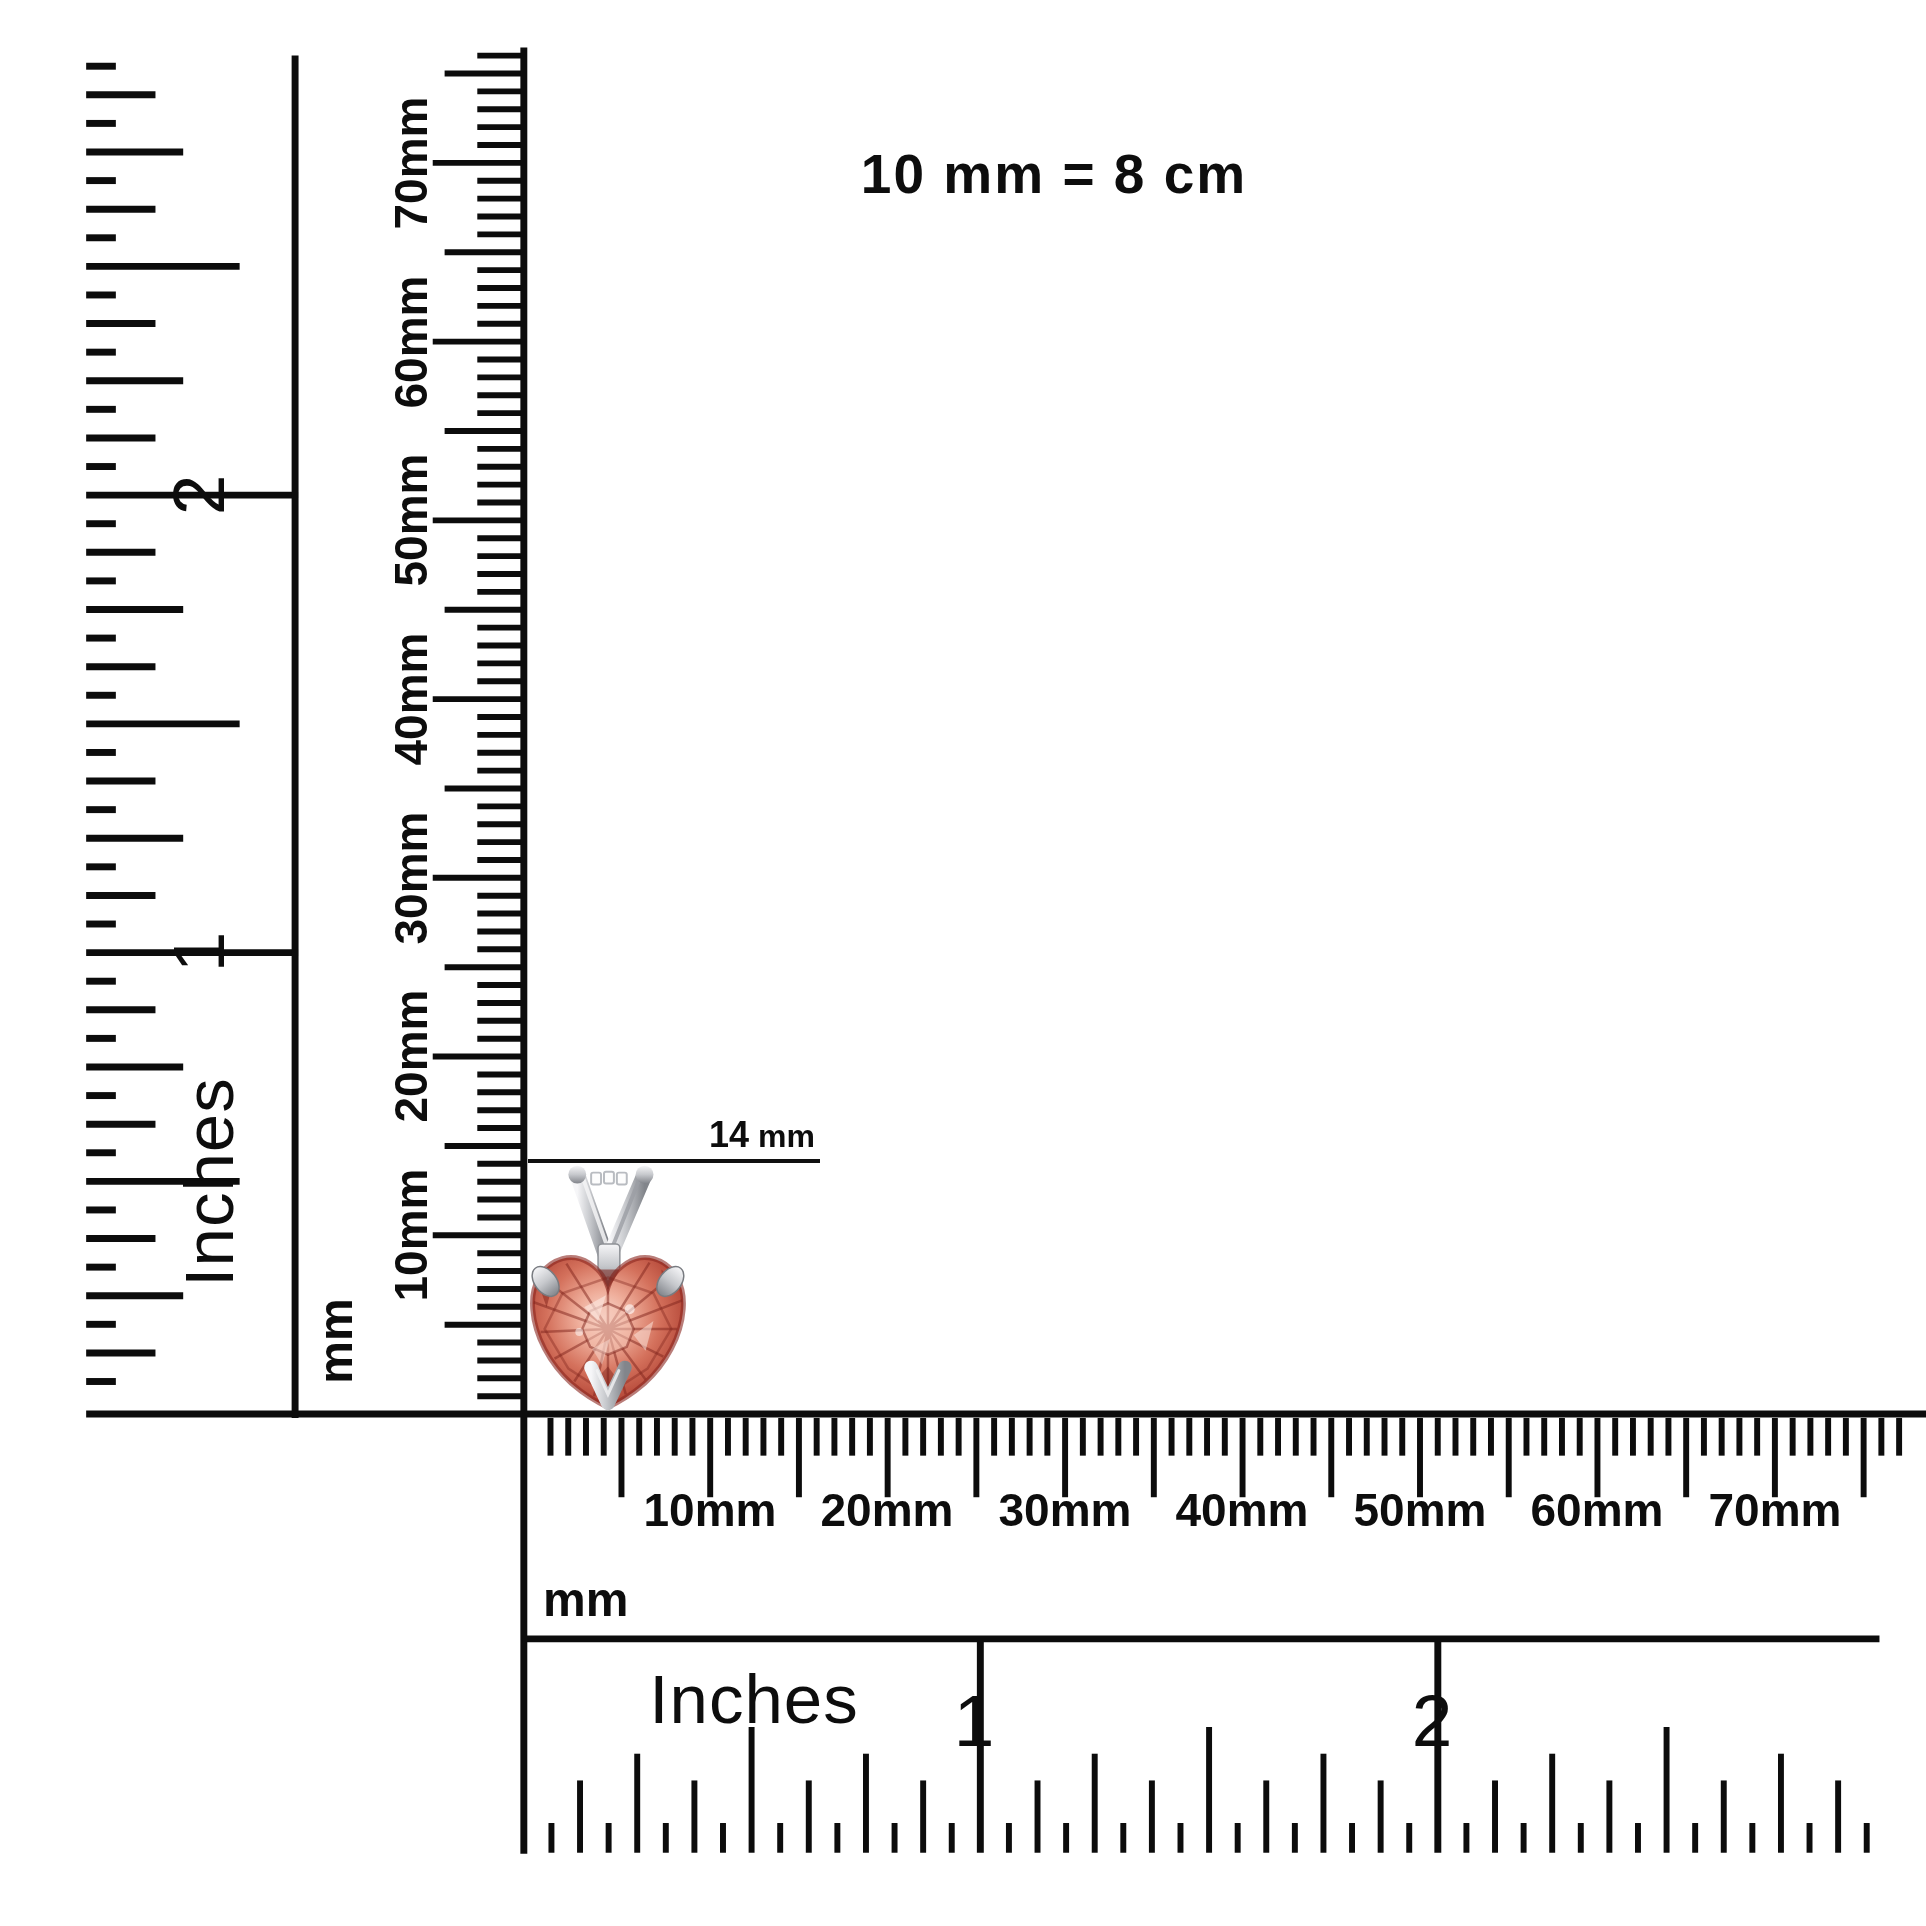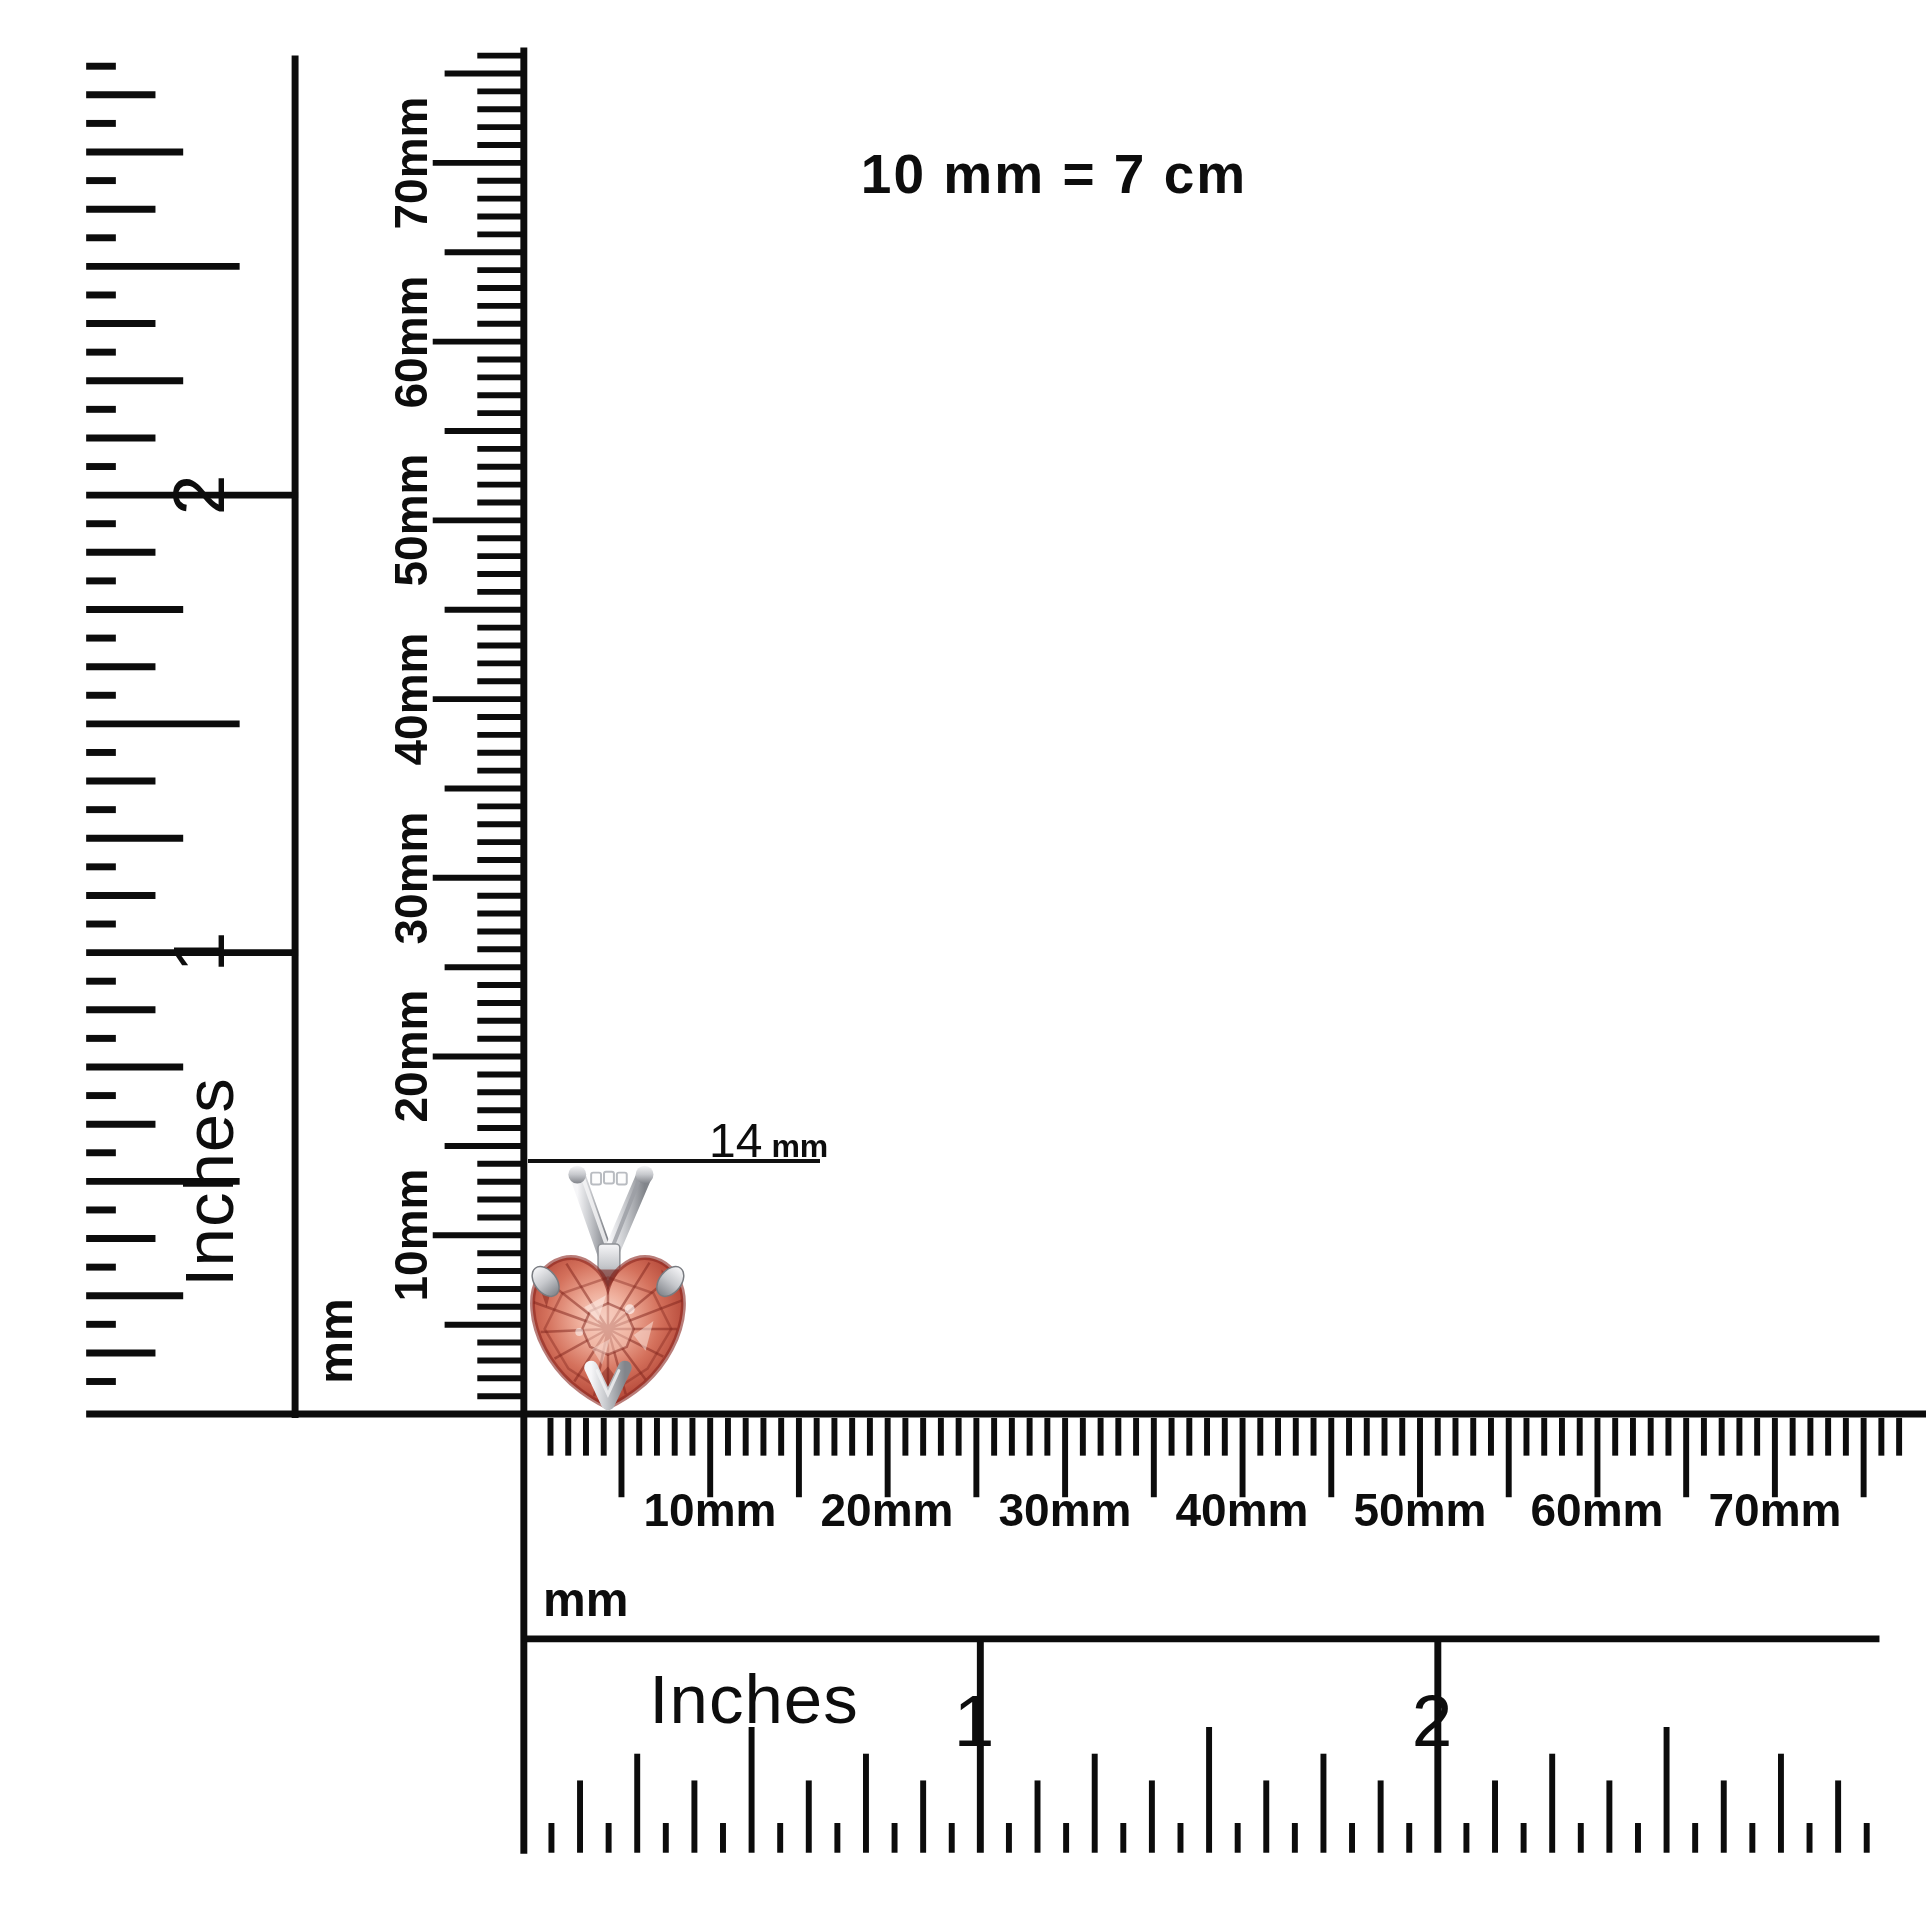--- a/index.html
+++ b/index.html
@@ -7,21 +7,21 @@
          font-family:"Liberation Sans",sans-serif;color:#0d0d0d;}
   #ruler-svg,#pendant-svg{position:absolute;left:0;top:0;}
   .lbl{position:absolute;white-space:nowrap;color:#0d0d0d;line-height:1;}
   .center{transform:translate(-50%,-50%);}
   .rot{transform:translate(-50%,-50%) rotate(-90deg);}
   .mm-tick-label{font-size:46px;font-weight:700;transform:translateX(-50%);}
   .v-mm-label{font-size:46px;font-weight:700;}
   .inch-numeral{font-size:73px;font-weight:400;}
   .note{font-size:55px;font-weight:700;letter-spacing:2px;}
   .dim{display:flex;align-items:baseline;gap:9px;}
-  .dim-value{font-size:48px;font-weight:400;}
+  .dim-value{font-size:36px;font-weight:700;}
   .dim-unit{font-size:32px;font-weight:700;}
   .title-mm{font-size:48px;font-weight:700;}
   .title-inches{font-size:69px;font-weight:400;letter-spacing:1px;}
   .leader{position:absolute;background:#101010;height:4px;}
 </style>
 </head>
 <body>
 
 <div id="stage">
 
@@ -282,21 +282,21 @@
         <line x1="1885.125" y1="1841" x2="1885.125" y2="1871" stroke="#0c0c0c" stroke-width="6"></line>
       </g>
     <g id="g-frame">
         <line x1="298" y1="56" x2="298" y2="1432" stroke="#0c0c0c" stroke-width="7"></line>
         <line x1="529" y1="48" x2="529" y2="1872" stroke="#0c0c0c" stroke-width="7"></line>
         <line x1="87" y1="1428" x2="1946" y2="1428" stroke="#0c0c0c" stroke-width="7"></line>
         <line x1="528" y1="1655" x2="1898" y2="1655" stroke="#0c0c0c" stroke-width="7"></line>
       </g>
   </svg>
 
-  <div class="lbl note center" style="left:1054px;top:174px;">10 mm = 7 cm</div>
+  <div class="lbl note center" style="left:1054px;top:174px;">10 mm = 8 cm</div>
 
   <div class="lbl dim" style="left:709px;top:1117px;">
     <span class="dim-value">14</span>
     <span class="dim-unit">mm</span>
   </div>
   <div class="leader" style="left:528px;top:1159px;width:292px;"></div>
 
   <div class="lbl title-inches rot" style="left:209px;top:1182px;">Inches</div>
   <div class="lbl title-mm rot" style="left:336px;top:1341px;">mm</div>
   <div class="lbl title-mm" style="left:543px;top:1576px;">mm</div>

